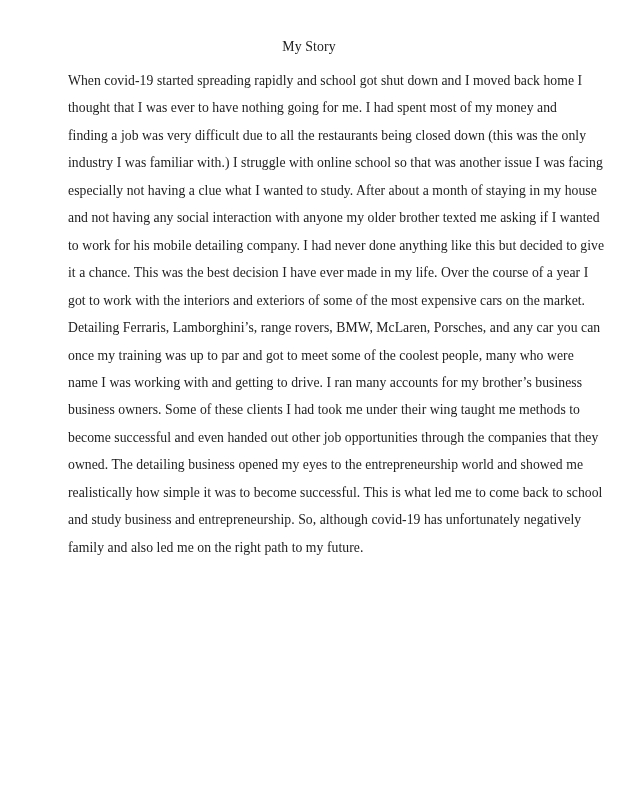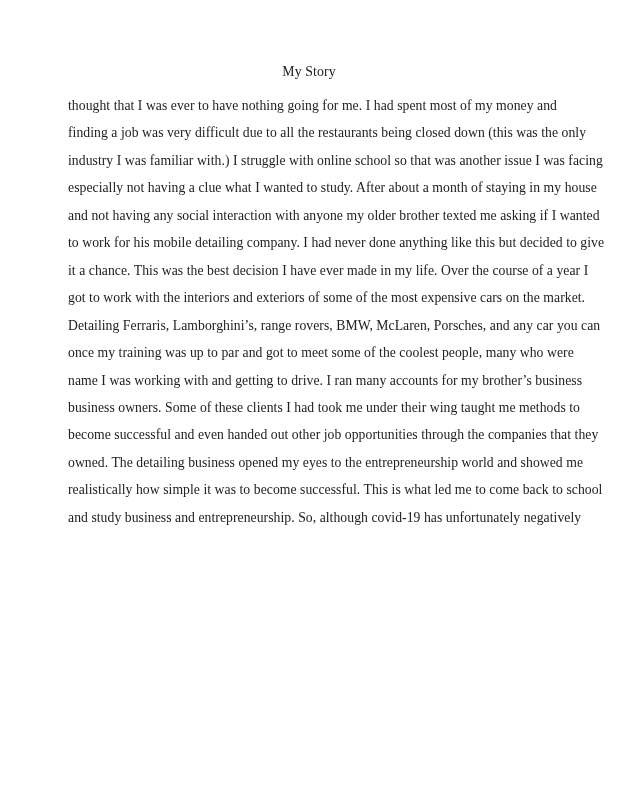--- a/index.html
+++ b/index.html
@@ -12,21 +12,21 @@
     width: 618px;
     height: 800px;
     background: #ffffff;
     font-family: "Liberation Serif", "DejaVu Serif", serif;
     color: #212121;
     overflow: hidden;
     box-sizing: border-box;
   }
   .doc-title {
     margin: 0;
-    padding-top: 63px;
+    padding-top: 38px;
     text-align: center;
     font-size: 13.8px;
     font-weight: normal;
     line-height: 18px;
     letter-spacing: 0.1px;
   }
   .doc-body {
     margin-top: 11px;
     margin-left: 68px;
     width: 492px;
@@ -37,30 +37,32 @@
     white-space: nowrap;
     letter-spacing: 0.05px;
   }
 </style>
 </head>
 <body>
 
 <div class="page">
   <h1 class="doc-title">My Story</h1>
   <div class="doc-body">
+    <div class="doc-line">When covid-19 started spreading rapidly and school got shut down and I moved back home I</div>
     <div class="doc-line">thought that I was ever to have nothing going for me. I had spent most of my money and</div>
     <div class="doc-line">finding a job was very difficult due to all the restaurants being closed down (this was the only</div>
     <div class="doc-line">industry I was familiar with.) I struggle with online school so that was another issue I was facing</div>
     <div class="doc-line">especially not having a clue what I wanted to study. After about a month of staying in my house</div>
     <div class="doc-line">and not having any social interaction with anyone my older brother texted me asking if I wanted</div>
     <div class="doc-line">to work for his mobile detailing company. I had never done anything like this but decided to give</div>
     <div class="doc-line">it a chance. This was the best decision I have ever made in my life. Over the course of a year I</div>
     <div class="doc-line">got to work with the interiors and exteriors of some of the most expensive cars on the market.</div>
     <div class="doc-line">Detailing Ferraris, Lamborghini’s, range rovers, BMW, McLaren, Porsches, and any car you can</div>
     <div class="doc-line">once my training was up to par and got to meet some of the coolest people, many who were</div>
     <div class="doc-line">name I was working with and getting to drive. I ran many accounts for my brother’s business</div>
     <div class="doc-line">business owners. Some of these clients I had took me under their wing taught me methods to</div>
     <div class="doc-line">become successful and even handed out other job opportunities through the companies that they</div>
     <div class="doc-line">owned. The detailing business opened my eyes to the entrepreneurship world and showed me</div>
     <div class="doc-line">realistically how simple it was to become successful. This is what led me to come back to school</div>
     <div class="doc-line">and study business and entrepreneurship. So, although covid-19 has unfortunately negatively</div>
+    <div class="doc-line">family and also led me on the right path to my future.</div>
   </div>
 </div>
 
 </body></html>

